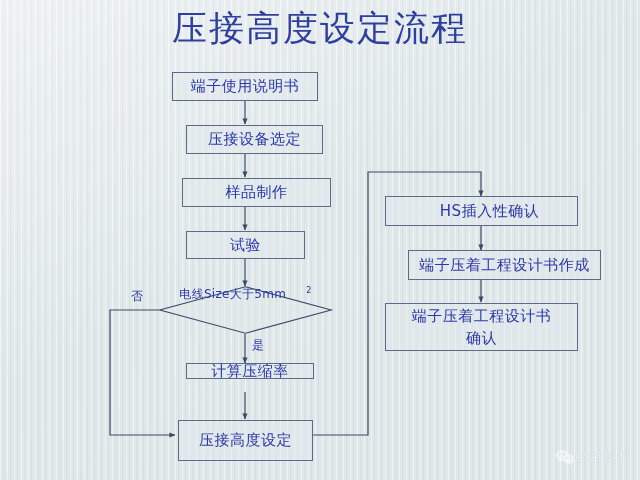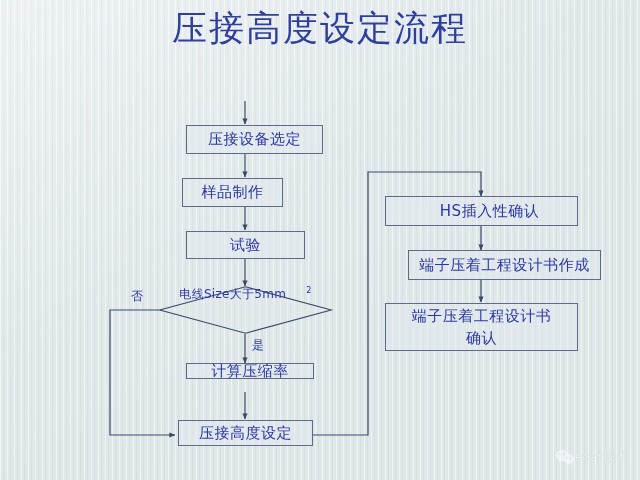--- a/index.html
+++ b/index.html
@@ -154,30 +154,31 @@
       <path d="M159,310 L110,310 L110,435 L175,435" marker-end="url(#arrow)"></path>
 
       <path d="M313,435 L368,435 L368,172 L481,172 L481,196" marker-end="url(#arrow)"></path>
 
       <path d="M481,226 L481,250" marker-end="url(#arrow)"></path>
 
       <path d="M481,280 L481,302" marker-end="url(#arrow)"></path>
     </g>
   </svg>
 
+  <div class="node" style="left:172px; top:72px; width:146px; height:29px;">端子使用说明书</div>
 
   <div class="node" style="left:186px; top:125px; width:137px; height:29px;">压接设备选定</div>
 
-  <div class="node" style="left:182px; top:178px; width:101px; height:29px;">样品制作</div>
+  <div class="node" style="left:182px; top:178px; width:149px; height:29px;">样品制作</div>
 
   <div class="node" style="left:186px; top:231px; width:119px; height:28px;">试验</div>
 
   <div class="node" style="left:186px; top:363px; width:128px; height:16px;">计算压缩率</div>
 
-  <div class="node" style="left:178px; top:420px; width:135px; height:26px;">压接高度设定</div>
+  <div class="node" style="left:178px; top:420px; width:135px; height:41px;">压接高度设定</div>
 
   <div class="diamond-wrap" style="left:159px; top:286px; width:173px; height:48px;">
     <svg width="173" height="48" viewBox="0 0 173 48" xmlns="http://www.w3.org/2000/svg">
       <polygon points="86.5,0.8 172.2,24 86.5,47.2 0.8,24" fill="rgba(226,233,236,0.45)" stroke="#3a4a66" stroke-width="1.1"></polygon>
     </svg>
     <div class="diamond-label">
       <span>电线Size大于5mm</span>
         <sup>2</sup>
     </div>
   </div>

